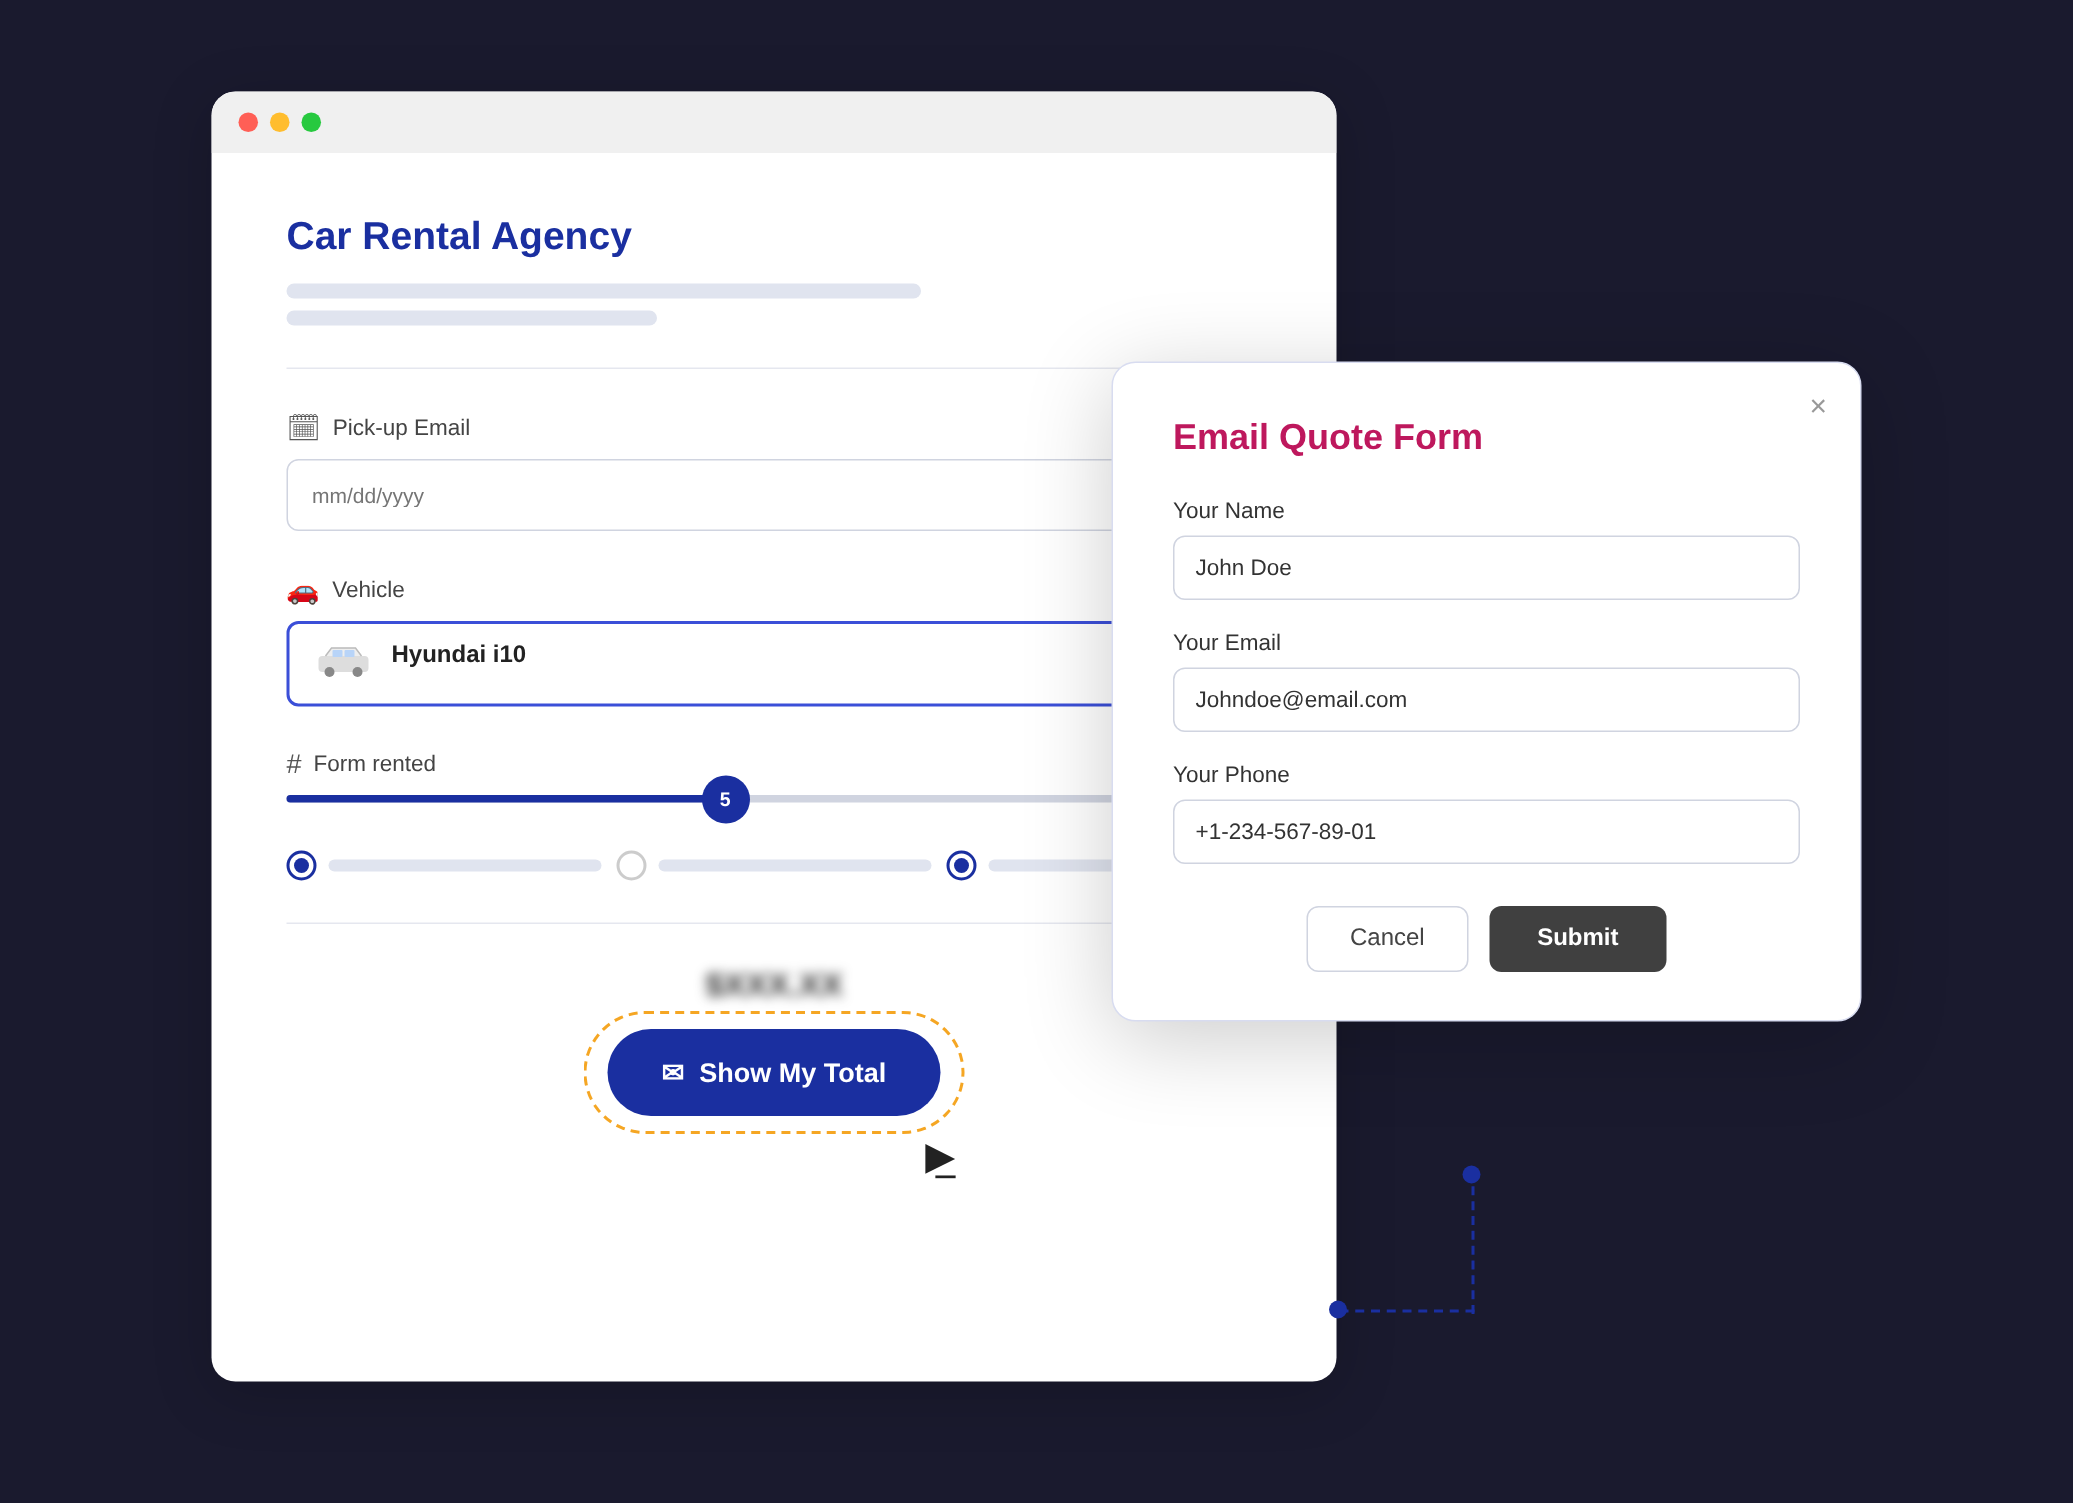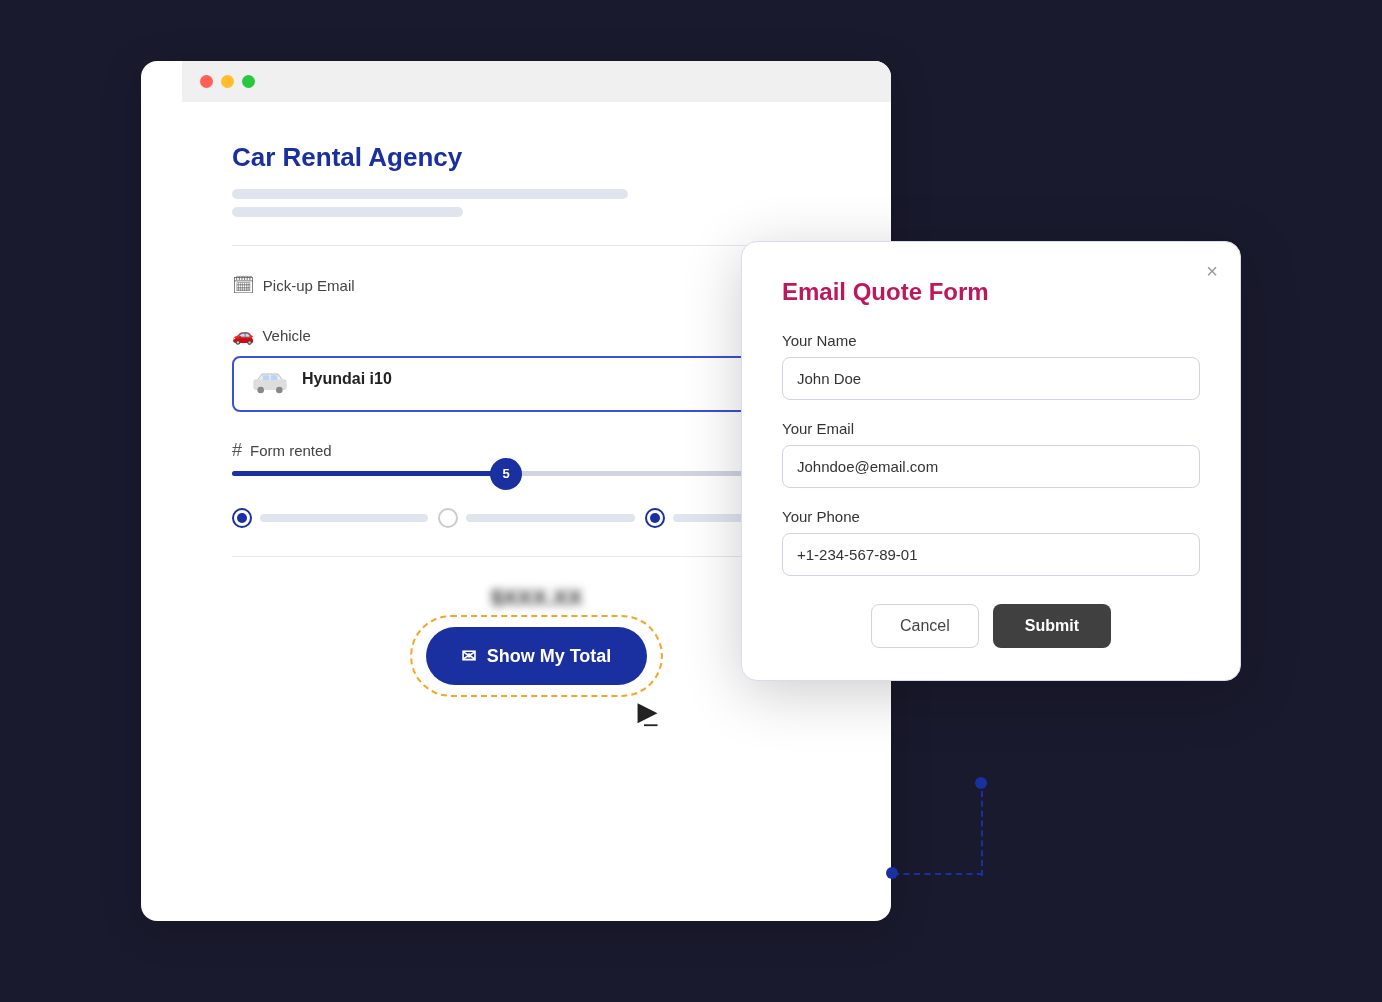--- a/index.html
+++ b/index.html
@@ -22,21 +22,20 @@
     .browser-window {
       position: absolute;
       top: 0;
       left: 0;
       width: 750px;
       height: 860px;
       background: #ffffff;
       border-radius: 16px;
       box-shadow: 0 8px 40px rgba(0,0,0,0.18);
       overflow: hidden;
-      padding-left: 41px;
     }
 
     .browser-titlebar {
       background: #f0f0f0;
       padding: 14px 18px;
       display: flex;
       align-items: center;
       gap: 8px;
     }
 
@@ -425,20 +424,24 @@
 
       <div class="placeholder-bar wide"></div>
       <div class="placeholder-bar narrow"></div>
 
       <hr class="divider">
 
       <div class="form-section">
         <div class="field-label">
           <span class="icon-glyph">🗓</span>
           <span>Pick-up Email</span>
+        </div>
+        <div class="date-input-wrapper">
+          <input type="text" placeholder="mm/dd/yyyy" style="">
+          <span class="date-icon">📅</span>
         </div>
       </div>
 
       <div class="form-section">
         <div class="field-label">
           <span class="icon-glyph">🚗</span>
           <span>Vehicle</span>
         </div>
         <div class="vehicle-dropdown">
           <div class="car-icon-wrapper">

